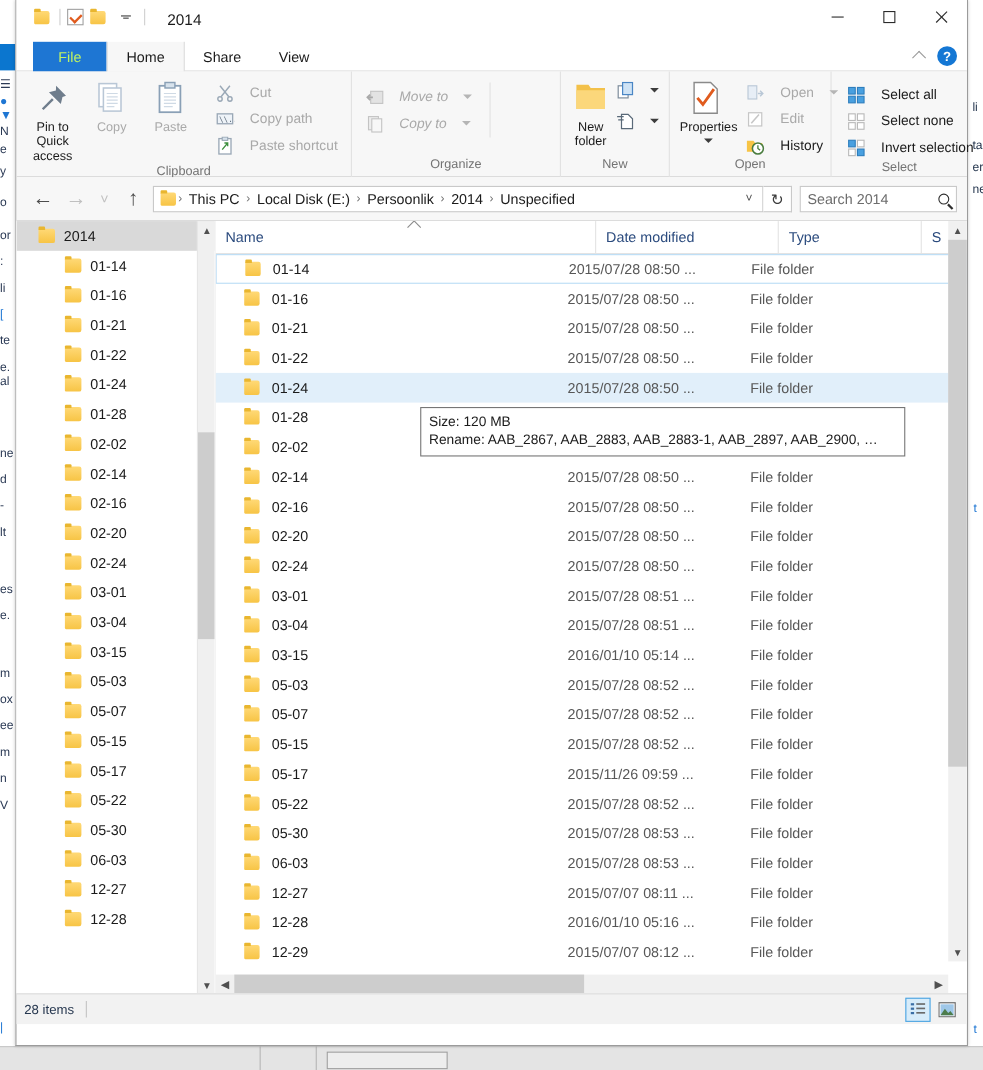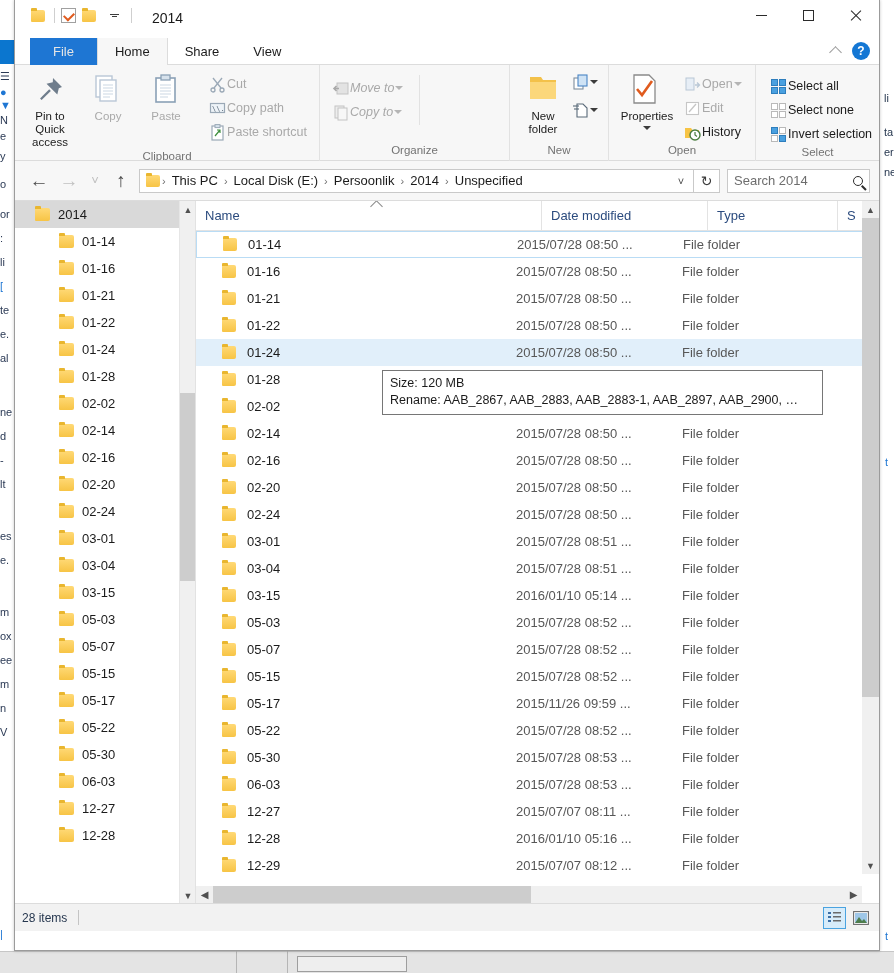--- a/index.html
+++ b/index.html
@@ -57,41 +57,41 @@
   .gl-close { position: relative; width: 13px; height: 13px; }
   .gl-close:before, .gl-close:after {
     content: ""; position: absolute; left: 0; top: 6px; width: 14px; height: 1px; background: #2b2b2b; }
   .gl-close:before { transform: rotate(45deg); }
   .gl-close:after  { transform: rotate(-45deg); }
 
   
   .tabsrow { position: relative; height: 27px; background: #ffffff; border-bottom: 1px solid #dcdcdc; }
   .tabs { position: absolute; left: 15px; top: 0; display: flex; height: 27px; }
   .tab { padding: 0 17px; height: 27px; line-height: 27px; font-size: 13px; color: #1b1b1b; cursor: default; }
-  .tab.file { background: #1e76d3; color: #e5e5e5; padding: 0 23px; }
+  .tab.file { background: #1e76d3; color: #bef264; padding: 0 23px; }
   .tab.active { background: #f7f7f7; border-left: 1px solid #dcdcdc; border-right: 1px solid #dcdcdc; }
   .ribbon-right { position: absolute; right: 9px; top: 4px; display: flex; align-items: center; gap: 12px; }
   .chev-up { width: 9px; height: 9px; border-left: 1.6px solid #9a9a9a; border-top: 1.6px solid #9a9a9a;
              transform: rotate(45deg); margin-top: 3px; }
   .help { width: 18px; height: 18px; border-radius: 50%; background: #1477d4; color: #fff;
           font-size: 12px; font-weight: bold; display: flex; align-items: center; justify-content: center; }
 
   
   .ribbon { position: relative; height: 96px; background: #f7f7f7; border-bottom: 1px solid #dcdcdc;
             display: flex; }
   .grp { position: relative; height: 96px; display: flex; flex-direction: column;
          border-right: 1px solid #e2e2e2; }
   .grp-body { flex: 1; display: flex; align-items: flex-start; padding: 6px 8px 0 8px; gap: 4px; }
   .grp-label { height: 18px; line-height: 14px; text-align: center; font-size: 11.5px; color: #737373; }
   .bigbtn { width: 62px; display: flex; flex-direction: column; align-items: center; gap: 3px;
             padding-top: 2px; cursor: default; }
   .bigbtn .lbl { font-size: 11.5px; color: #1b1b1b; text-align: center; line-height: 13px; }
   .bigbtn.dim .lbl { color: #a9a9a9; }
   .smcol { display: flex; flex-direction: column; gap: 2px; padding-top: 2px; }
-  .smbtn { display: flex; align-items: center; gap: 1px; height: 22px; padding: 0 4px; cursor: default; }
+  .smbtn { display: flex; align-items: center; gap: 14px; height: 22px; padding: 0 4px; cursor: default; }
   .smbtn .lbl { font-size: 12.5px; color: #1b1b1b; white-space: nowrap; }
   .smbtn.dim .lbl { color: #a9a9a9; }
   .ico { width: 17px; height: 17px; position: relative; flex: 0 0 17px; }
   .ico.big { width: 34px; height: 34px; flex: 0 0 34px; }
 
   
   .folder { background:
       linear-gradient(#ffd976,#f7c445);
       border-radius: 1px 2px 2px 1px; position: relative; }
   .folder:before { content:""; position:absolute; left:0; top:-2px; width:42%; height:3px;
@@ -187,21 +187,21 @@
       <div class="bg-frag" style="top:114px;">N</div>
       <div class="bg-frag" style="top:130px;">e</div>
       <div class="bg-frag" style="top:150px;">y</div>
       <div class="bg-frag" style="top:178px;">o</div>
       <div class="bg-frag" style="top:208px;">or</div>
       <div class="bg-frag" style="top:232px;">:</div>
       <div class="bg-frag" style="top:256px;">li</div>
       <div class="bg-frag" style="top:280px;color:#1e76d3;">[</div>
       <div class="bg-frag" style="top:304px;">te</div>
       <div class="bg-frag" style="top:328px;">e.</div>
-      <div class="bg-frag" style="top:352px;">al</div>
+      <div class="bg-frag" style="top:341px;">al</div>
       <div class="bg-frag" style="top:406px;">ne</div>
       <div class="bg-frag" style="top:430px;">d</div>
       <div class="bg-frag" style="top:454px;">-</div>
       <div class="bg-frag" style="top:478px;">lt</div>
       <div class="bg-frag" style="top:530px;">es</div>
       <div class="bg-frag" style="top:554px;">e.</div>
       <div class="bg-frag" style="top:606px;">m</div>
       <div class="bg-frag" style="top:630px;">ox</div>
       <div class="bg-frag" style="top:654px;">ee</div>
       <div class="bg-frag" style="top:678px;">m</div>

